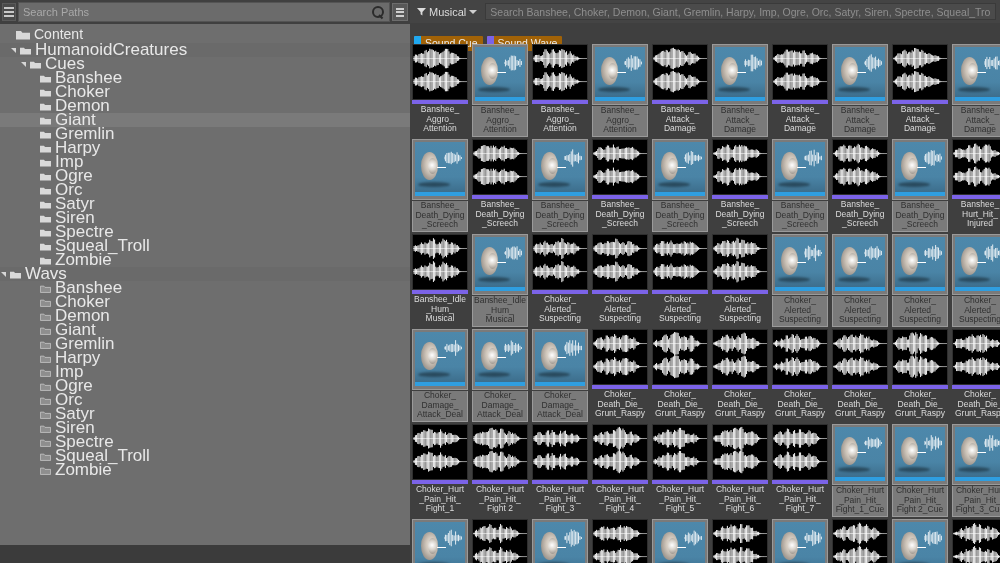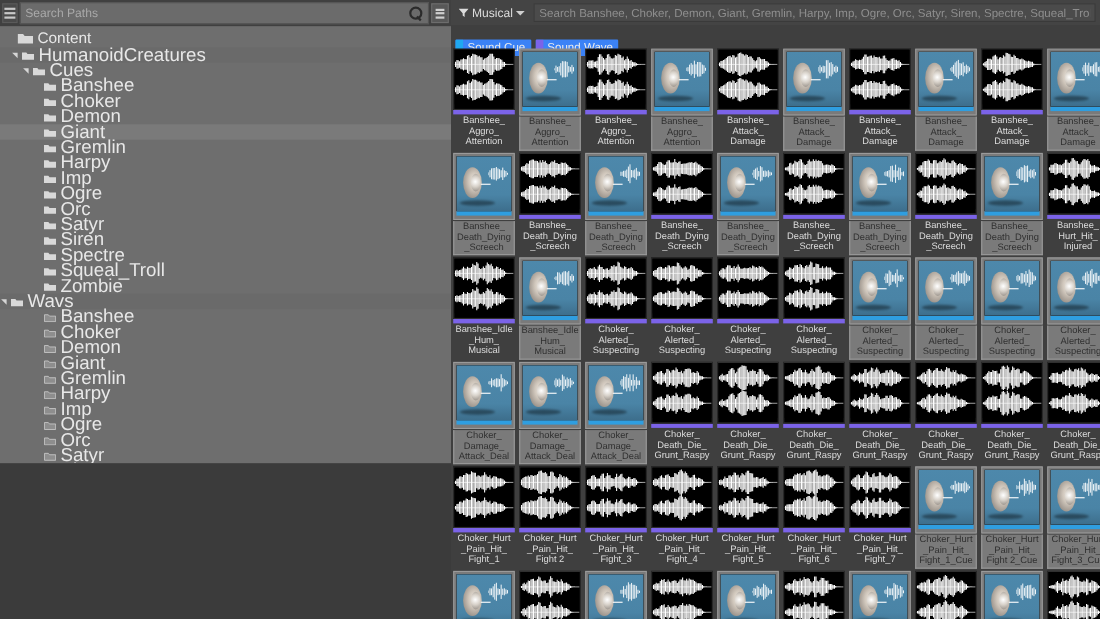--- a/index.html
+++ b/index.html
@@ -5,21 +5,21 @@
   * { box-sizing: border-box; margin:0; padding:0; }
   html,body{
     width:1000px;height:563px;overflow:hidden;
     background:#3b3b3b;
     font-family:"Liberation Sans", sans-serif;
     -webkit-font-smoothing:antialiased;
   }
   #app{position:relative;width:1000px;height:563px;display:flex;}
 
   
-  #left{width:410px;height:421px;background:#6e6e6e;position:relative;display:flex;flex-direction:column;}
+  #left{width:410px;height:545px;background:#6e6e6e;position:relative;display:flex;flex-direction:column;}
 
   .path-bar{height:24px;background:#404040;display:flex;align-items:center;padding:0 2px;gap:2px;flex:0 0 24px;}
   .hamburger{width:14px;height:18px;flex:0 0 14px;display:flex;flex-direction:column;justify-content:center;gap:2px;padding:0 1px;background:#4a4a4a;border:1px solid #5a5a5a;}
   .hamburger i{display:block;height:2px;background:#c8c8c8;}
   .search-wrap{flex:1;height:20px;background:#6b6b6b;border:1px solid #545454;display:flex;align-items:center;padding:0 4px;position:relative;}
   .search-wrap input{
     flex:1;background:transparent;border:0;outline:none;color:#e0e0e0;font-size:11px;
     font-family:"Liberation Sans", sans-serif;
   }
   .search-wrap input::placeholder{color:#a9a9a9;}
@@ -44,21 +44,21 @@
   #right{width:590px;height:563px;background:#3f3f3f;position:relative;display:flex;flex-direction:column;}
   .filterbar{height:23px;background:#444;display:flex;align-items:center;padding:0 4px;gap:5px;flex:0 0 23px;}
   .filters-btn{display:flex;align-items:center;gap:3px;color:#dcdcdc;font-size:11px;padding:1px 3px;}
   .funnel{width:9px;height:9px;flex:0 0 9px;}
   .caret{width:0;height:0;border-left:4px solid transparent;border-right:4px solid transparent;border-top:4px solid #cfcfcf;}
   .asset-search{flex:1;height:17px;background:#4b4b4b;border:1px solid #3a3a3a;display:flex;align-items:center;padding:0 4px;overflow:hidden;}
   .asset-search input{width:100%;background:transparent;border:0;outline:none;color:#dcdcdc;font-size:10.5px;font-family:"Liberation Sans", sans-serif;}
   .asset-search input::placeholder{color:#8e8e8e;}
 
   .chipbar{height:21px;background:#3f3f3f;display:flex;align-items:center;gap:4px;padding:0 4px;flex:0 0 21px;}
-  .chip{display:flex;align-items:center;height:15px;background:#3b82f6;border-radius:1px;overflow:hidden;margin-top:20px;}
+  .chip{display:flex;align-items:center;height:15px;background:#a16207;border-radius:1px;overflow:hidden;margin-top:20px;}
   .chip .sw{width:7px;height:15px;flex:0 0 7px;}
   .chip .cl{font-size:10.5px;color:#ededed;padding:0 5px 0 4px;line-height:15px;}
 
   .grid{flex:1;position:relative;overflow:hidden;padding-left:2px;}
   .tile{position:absolute;width:56px;}
   .tile .frame{width:56px;height:56px;border:1px solid #2f2f2f;background:#000;position:relative;overflow:hidden;}
   .tile.cue .thumbwrap{background:#7a7a7a;padding:2px;border:1px solid #9a9a9a;width:56px;height:61px;}
   .tile.cue .frame{width:50px;height:50px;border:0;}
   .tile .bar{height:4px;width:100%;}
   .tile .cap{font-size:8.5px;color:#dcdcdc;text-align:center;line-height:9.5px;margin-top:1px;word-break:break-word;}

